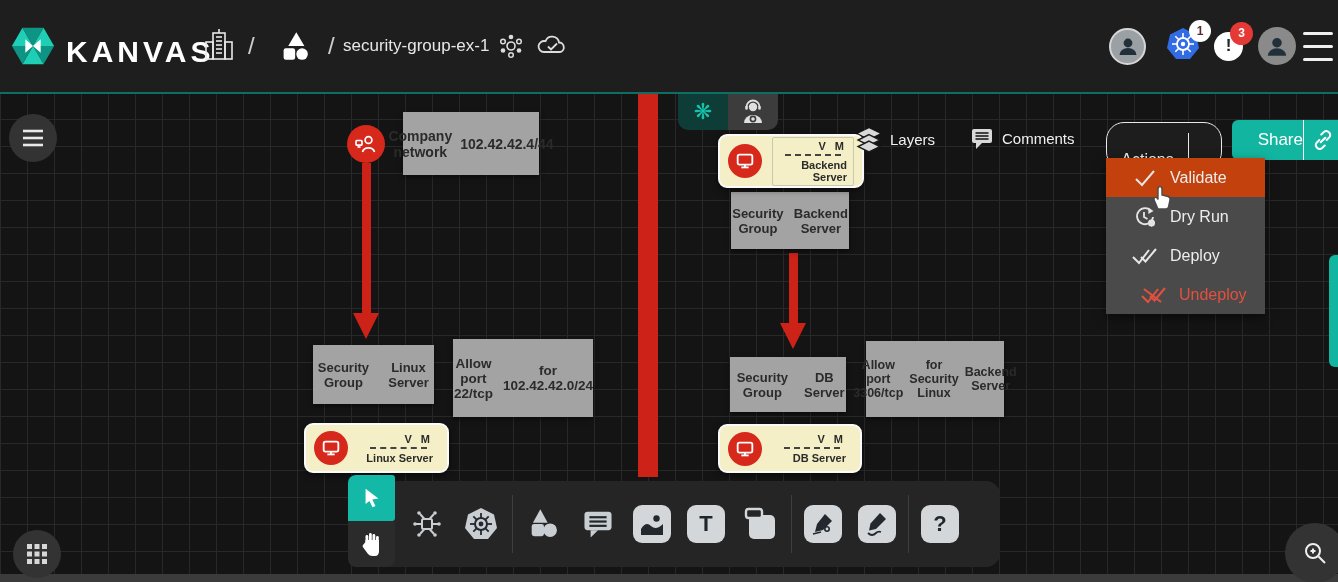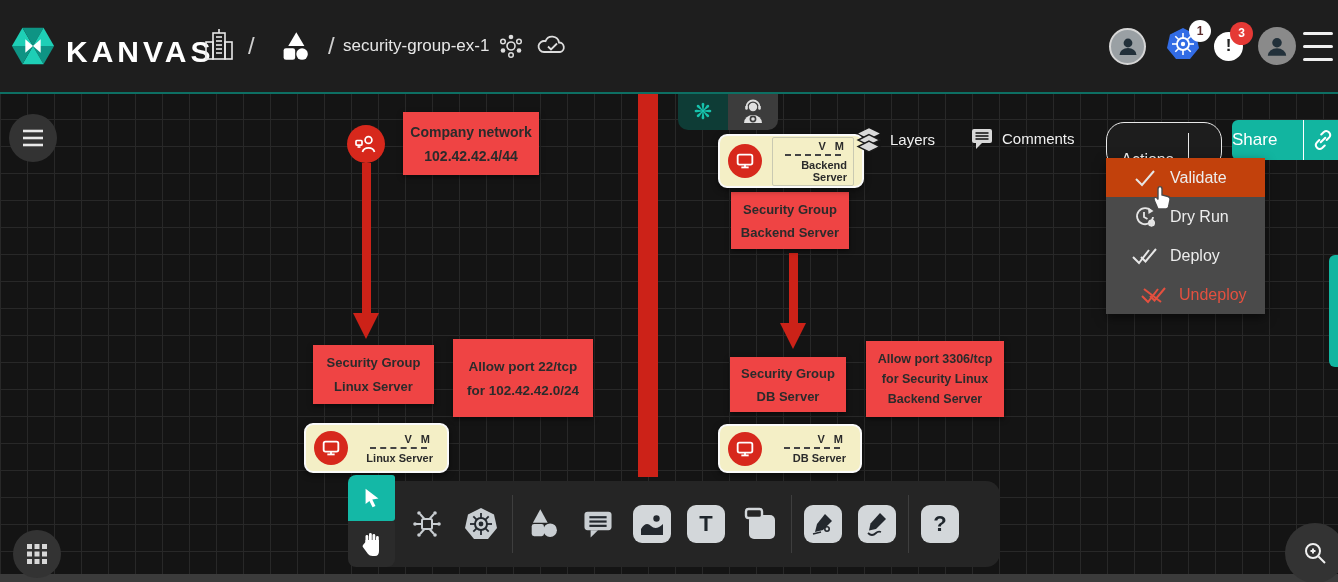--- a/index.html
+++ b/index.html
@@ -28,22 +28,22 @@
   .circle-btn { position:absolute; background:#333; border-radius:50%; display:flex; align-items:center; justify-content:center; z-index:10; }
 
   
   .mini-bar { position:absolute; left:678px; top:94px; display:flex; z-index:8; }
   .mini-seg { width:50px; height:36px; display:flex; align-items:center; justify-content:center; }
   .mini-seg.sel { background:#0e3c36; border-radius:0 0 0 10px; }
   .mini-seg.dark { background:#3c3c3c; border-radius:0 0 10px 0; }
   .spiral { color:#17c3ad; font-size:22px; line-height:1; }
 
   
-  .note { position:absolute; background:#ef4444; box-shadow:0 2px 5px rgba(0,0,0,.55);
-    display:flex; flex-direction:column; align-items:center; justify-content:center;
+  .note { position:absolute; background:#a3a3a3; box-shadow:0 2px 5px rgba(0,0,0,.55);
+    display:flex; align-items:center; justify-content:center;
     color:#2b2b2b; font-weight:bold; text-align:center; z-index:6; }
   .note span { display:block; }
 
   
   .vm { position:absolute; background:#f4efc6; border:2px solid #fafafa; border-radius:9px;
     box-shadow:0 2px 6px rgba(0,0,0,.55); display:flex; align-items:center; padding:0 8px; gap:10px; z-index:6; }
   .vm-icon { width:34px; height:34px; background:#d7281c; border-radius:50%; flex:none;
     display:flex; align-items:center; justify-content:center; }
   .vm-text { flex:1; text-align:right; color:#2b2b2b; padding:2px 6px; }
   .vm-text.edit { border:1px solid #c9c9b2; border-radius:2px; }
@@ -60,21 +60,21 @@
   
   .ctl-label { color:#f0f0f0; font-size:15px;text-align:center; }
   .ctl-group { position:absolute; top:126px; display:flex; align-items:center; gap:8px; z-index:10; }
   .actions-btn { position:absolute; left:1106px; top:122px; width:116px; height:48px; border:1px solid #e8e8e8;
     border-radius:18px; background:#1d1d1d; display:flex; align-items:flex-end; color:#f2f2f2; z-index:12; }
   .actions-btn .lbl { flex:1; text-align:center; font-size:16px; }
   .actions-btn .sep { width:1px; height:36px; background:#e8e8e8; }
   .actions-btn .arr { width:32px; text-align:center; font-size:11px; }
   .share-btn { position:absolute; left:1232px; top:120px; width:110px; height:40px; background:#12b5a0;
     border-radius:6px 0 0 6px; display:flex; align-items:center; color:#fff; z-index:12; }
-  .share-btn .lbl { flex:1; text-align:left; font-size:17px; }
+  .share-btn .lbl { flex:1; text-align:right; font-size:17px; }
   .share-btn .sep { width:1px; height:40px; background:#fff; }
   .share-btn .lnk { width:38px; display:flex; align-items:center; justify-content:center; }
 
   
   .dropdown { position:absolute; left:1106px; top:158px; width:159px; background:#4a4a4a;
     box-shadow:0 4px 10px rgba(0,0,0,.5); z-index:20; }
   .dd-item { height:39px; display:flex; align-items:center; gap:12px; padding-left:26px;
     color:#ededed; font-size:16px; }
   .dd-item.hl { background:#c2410c; }
   .dd-item .ic { width:26px; display:flex; align-items:center; justify-content:center; }

